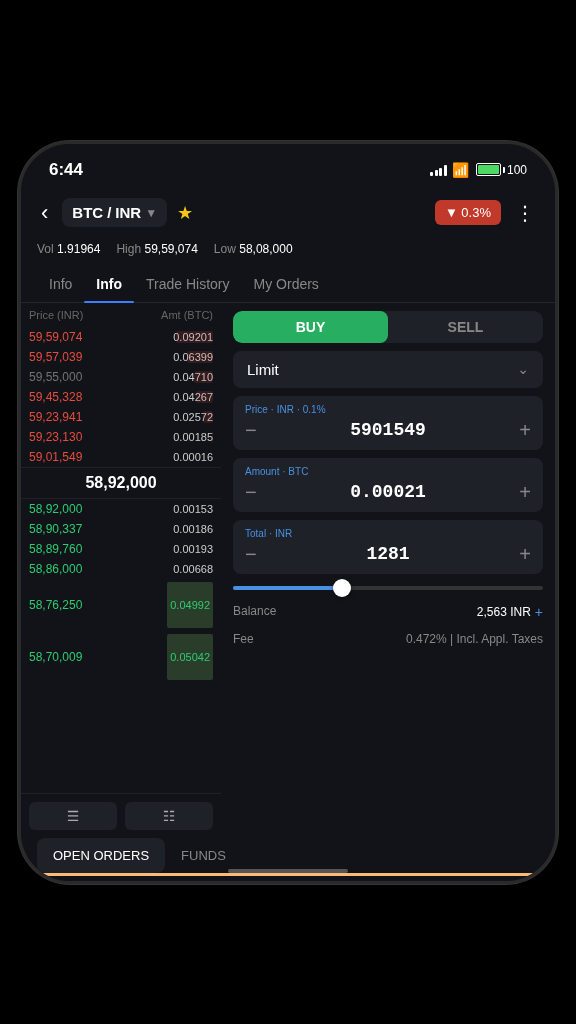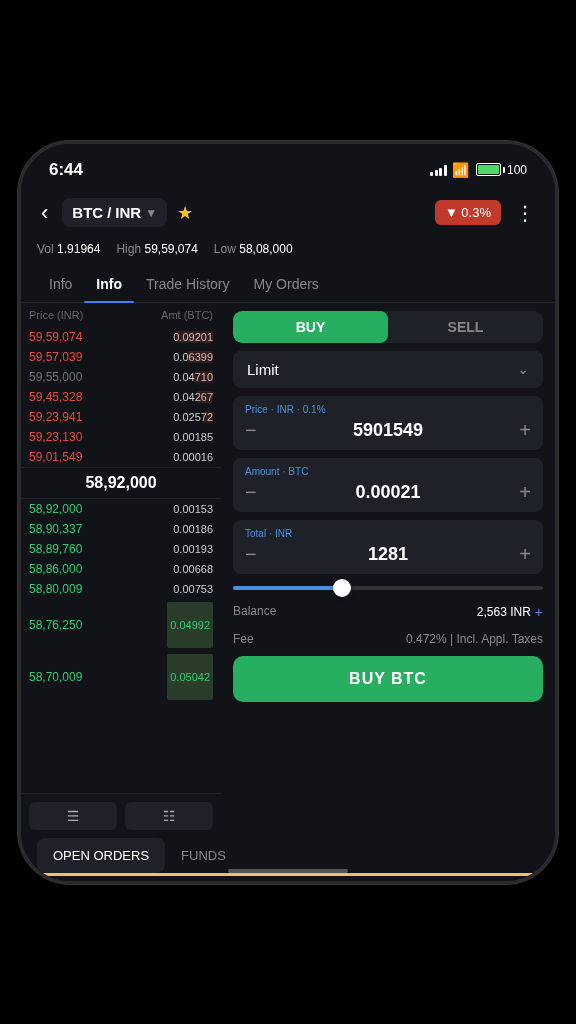--- a/index.html
+++ b/index.html
@@ -313,20 +313,21 @@
       cursor: pointer;
       user-select: none;
       flex-shrink: 0;
     }
     .input-value {
       flex: 1;
       text-align: center;
       color: #fff;
       font-size: 18px;
       font-weight: 600;
+      font-family: Liberation Mono, monospace;
     }
     
     .slider-container {
       padding: 4px 0;
     }
     .slider-track {
       width: 100%;
       height: 4px;
       background: #333;
       border-radius: 2px;
@@ -550,24 +551,20 @@
     </div>
             <div class="ob-row buy">
       <span class="ob-price" style="color:#2ecc71">58,89,760</span>
       <span class="ob-amt">0.00193</span>
     </div>
             <div class="ob-row buy">
       <span class="ob-price" style="color:#2ecc71">58,86,000</span>
       <span class="ob-amt">0.00668</span>
     </div>
             <div class="ob-row buy">
-      <span class="ob-price" style="color:#2ecc71">58,80,009</span>
-      <span class="ob-amt">0.00753</span>
-    </div>
-            <div class="ob-row buy">
       <span class="ob-price" style="color:#2ecc71">58,76,250</span>
       <span class="ob-amt highlight">0.04992</span>
     </div>
             <div class="ob-row buy">
       <span class="ob-price" style="color:#2ecc71">58,70,009</span>
       <span class="ob-amt highlight">0.05042</span>
     </div>
           </div>
 
         <div class="ob-tools">
@@ -634,21 +631,20 @@
             <span>2,563 INR</span>
             <span class="add-btn">+</span>
           </span>
         </div>
 
         <div class="balance-row">
           <span class="balance-label">Fee</span>
           <span class="fee-value">0.472% | Incl. Appl. Taxes</span>
         </div>
 
-        <button class="buy-btn">BUY BTC</button>
       </div>
     </div>
 
     <div class="bottom-tabs">
       <div class="bottom-tab active">OPEN ORDERS</div>
       <div class="bottom-tab">FUNDS</div>
     </div>
 
     <div class="orders-area">
       

